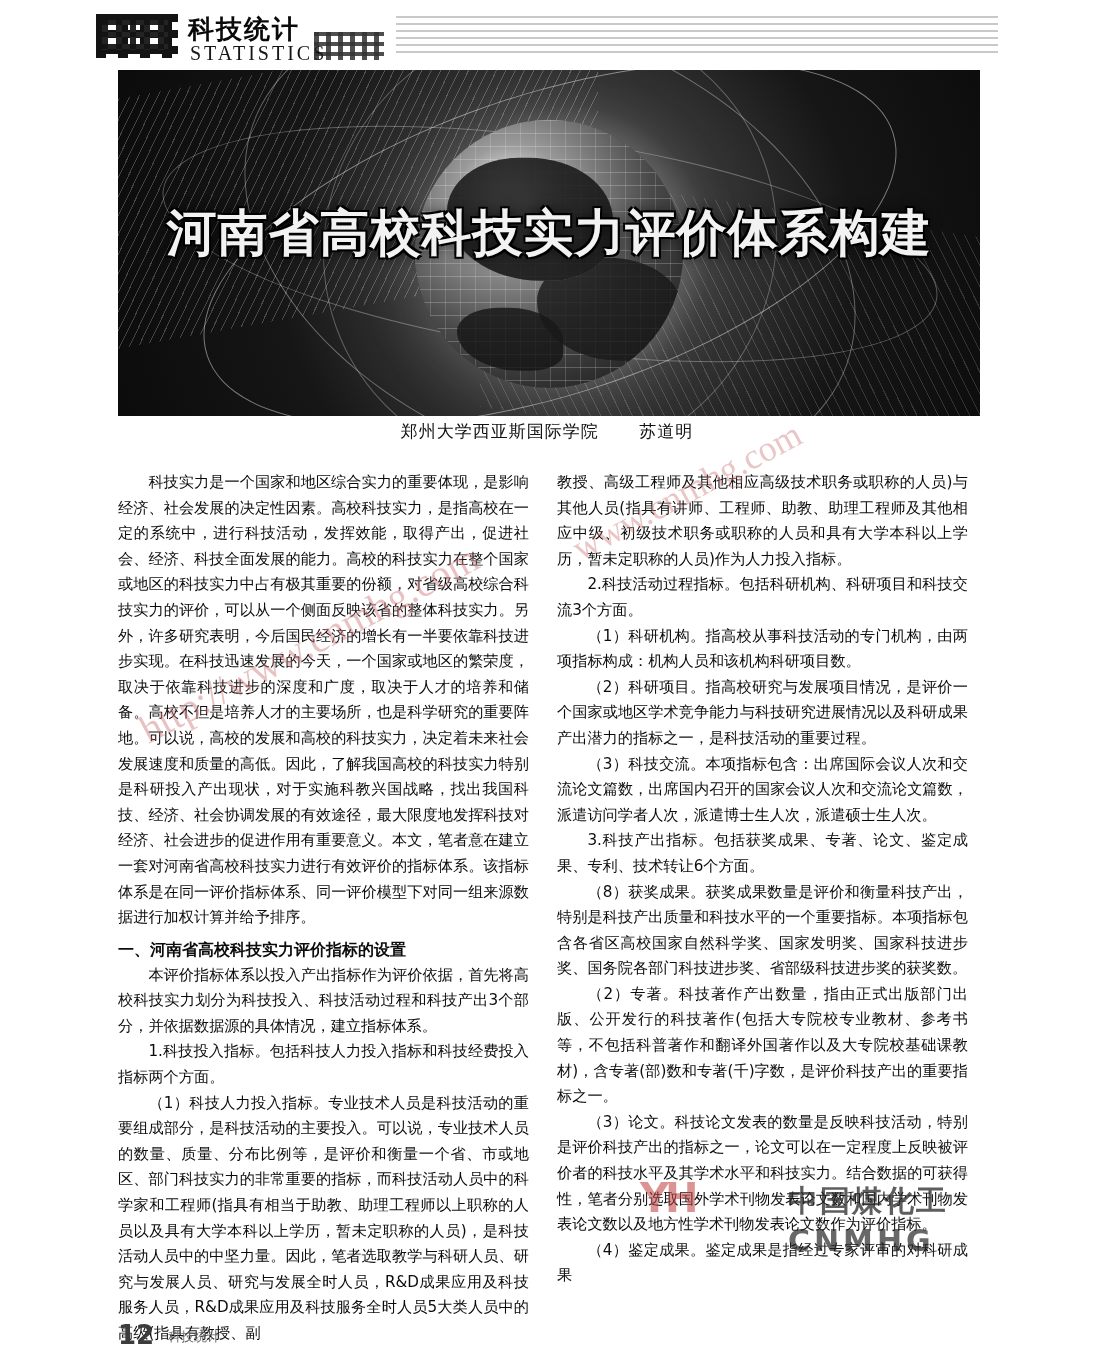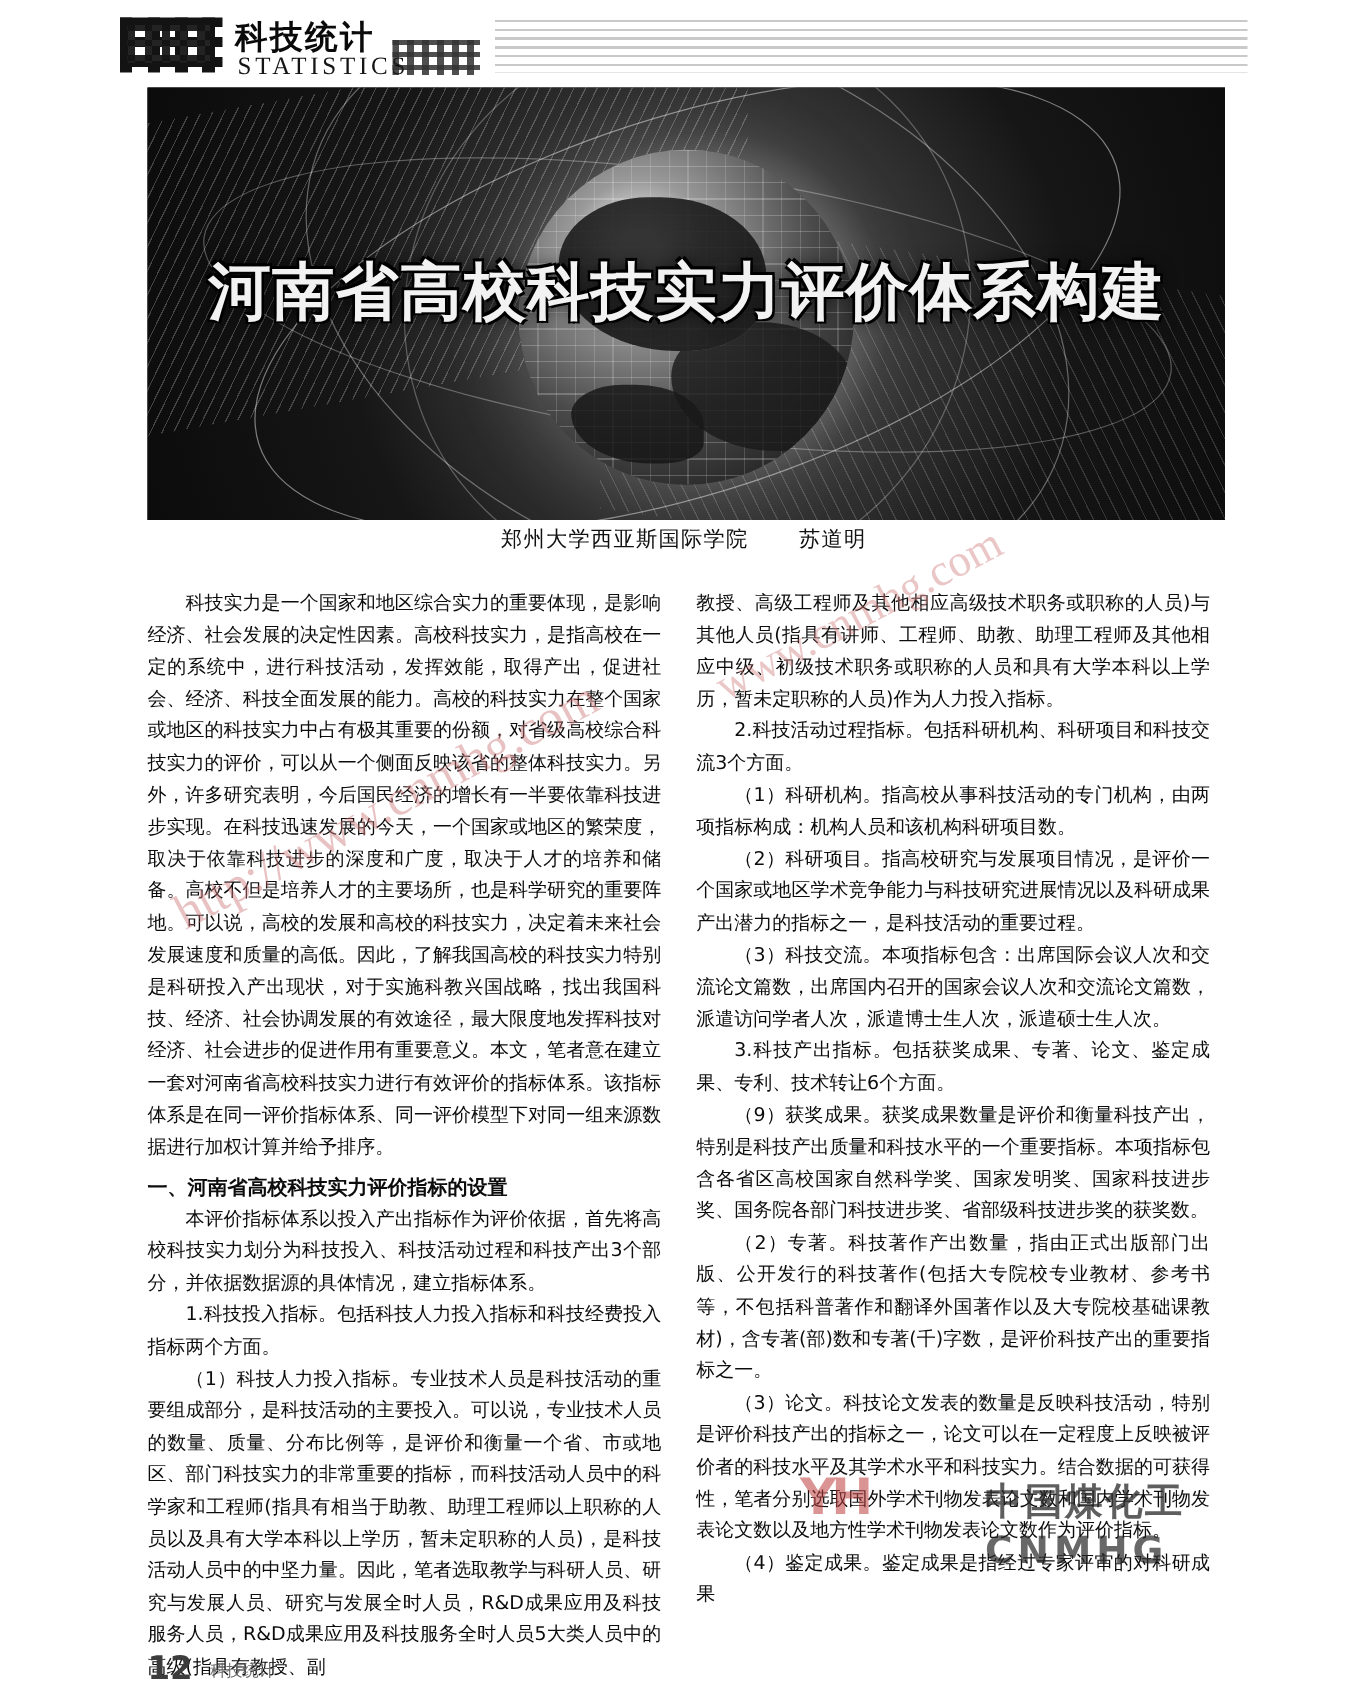--- a/index.html
+++ b/index.html
@@ -347,21 +347,21 @@
         <p>1.科技投入指标。包括科技人力投入指标和科技经费投入指标两个方面。</p>
         <p>（1）科技人力投入指标。专业技术人员是科技活动的重要组成部分，是科技活动的主要投入。可以说，专业技术人员的数量、质量、分布比例等，是评价和衡量一个省、市或地区、部门科技实力的非常重要的指标，而科技活动人员中的科学家和工程师(指具有相当于助教、助理工程师以上职称的人员以及具有大学本科以上学历，暂未定职称的人员)，是科技活动人员中的中坚力量。因此，笔者选取教学与科研人员、研究与发展人员、研究与发展全时人员，R&amp;D成果应用及科技服务人员，R&amp;D成果应用及科技服务全时人员5大类人员中的高级(指具有教授、副</p>
       </div>
     <div class="col" id="col-right">
         <p class="noindent">教授、高级工程师及其他相应高级技术职务或职称的人员)与其他人员(指具有讲师、工程师、助教、助理工程师及其他相应中级、初级技术职务或职称的人员和具有大学本科以上学历，暂未定职称的人员)作为人力投入指标。</p>
         <p>2.科技活动过程指标。包括科研机构、科研项目和科技交流3个方面。</p>
         <p>（1）科研机构。指高校从事科技活动的专门机构，由两项指标构成：机构人员和该机构科研项目数。</p>
         <p>（2）科研项目。指高校研究与发展项目情况，是评价一个国家或地区学术竞争能力与科技研究进展情况以及科研成果产出潜力的指标之一，是科技活动的重要过程。</p>
         <p>（3）科技交流。本项指标包含：出席国际会议人次和交流论文篇数，出席国内召开的国家会议人次和交流论文篇数，派遣访问学者人次，派遣博士生人次，派遣硕士生人次。</p>
         <p>3.科技产出指标。包括获奖成果、专著、论文、鉴定成果、专利、技术转让6个方面。</p>
-        <p>（9）获奖成果。获奖成果数量是评价和衡量科技产出，特别是科技产出质量和科技水平的一个重要指标。本项指标包含各省区高校国家自然科学奖、国家发明奖、国家科技进步奖、国务院各部门科技进步奖、省部级科技进步奖的获奖数。</p>
+        <p>（8）获奖成果。获奖成果数量是评价和衡量科技产出，特别是科技产出质量和科技水平的一个重要指标。本项指标包含各省区高校国家自然科学奖、国家发明奖、国家科技进步奖、国务院各部门科技进步奖、省部级科技进步奖的获奖数。</p>
         <p>（2）专著。科技著作产出数量，指由正式出版部门出版、公开发行的科技著作(包括大专院校专业教材、参考书等，不包括科普著作和翻译外国著作以及大专院校基础课教材)，含专著(部)数和专著(千)字数，是评价科技产出的重要指标之一。</p>
         <p>（3）论文。科技论文发表的数量是反映科技活动，特别是评价科技产出的指标之一，论文可以在一定程度上反映被评价者的科技水平及其学术水平和科技实力。结合数据的可获得性，笔者分别选取国外学术刊物发表论文数和国内学术刊物发表论文数以及地方性学术刊物发表论文数作为评价指标。</p>
         <p>（4）鉴定成果。鉴定成果是指经过专家评审的对科研成果</p>
       </div>
   </div>
 
   <div class="wm-url">http://www.cnmhg.com</div>
   <div class="wm-url2">www.cnmhg.com</div>
   <div class="wm-logo">
     <div class="yh">YH</div>

